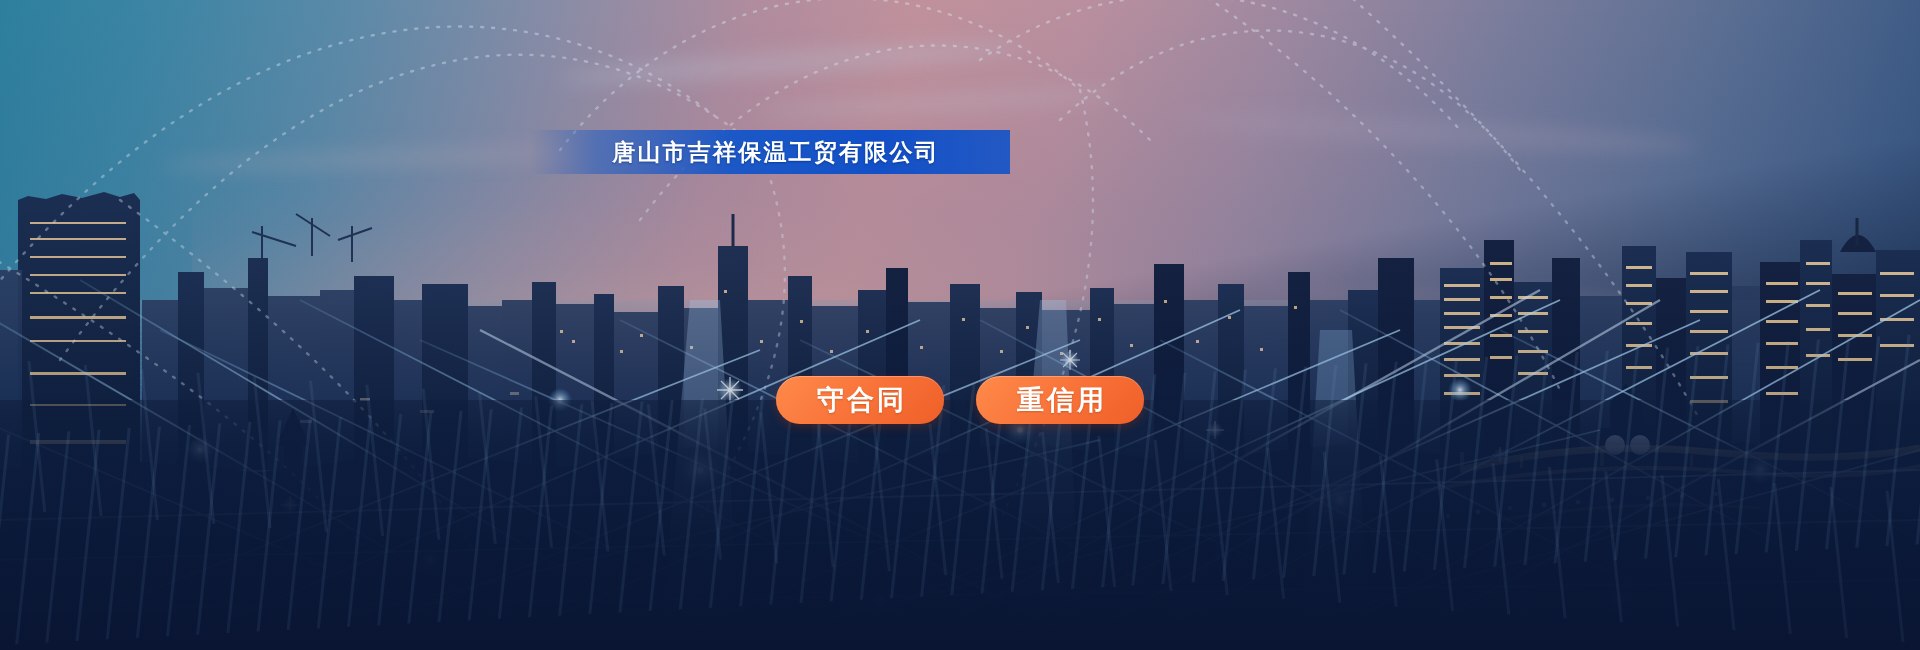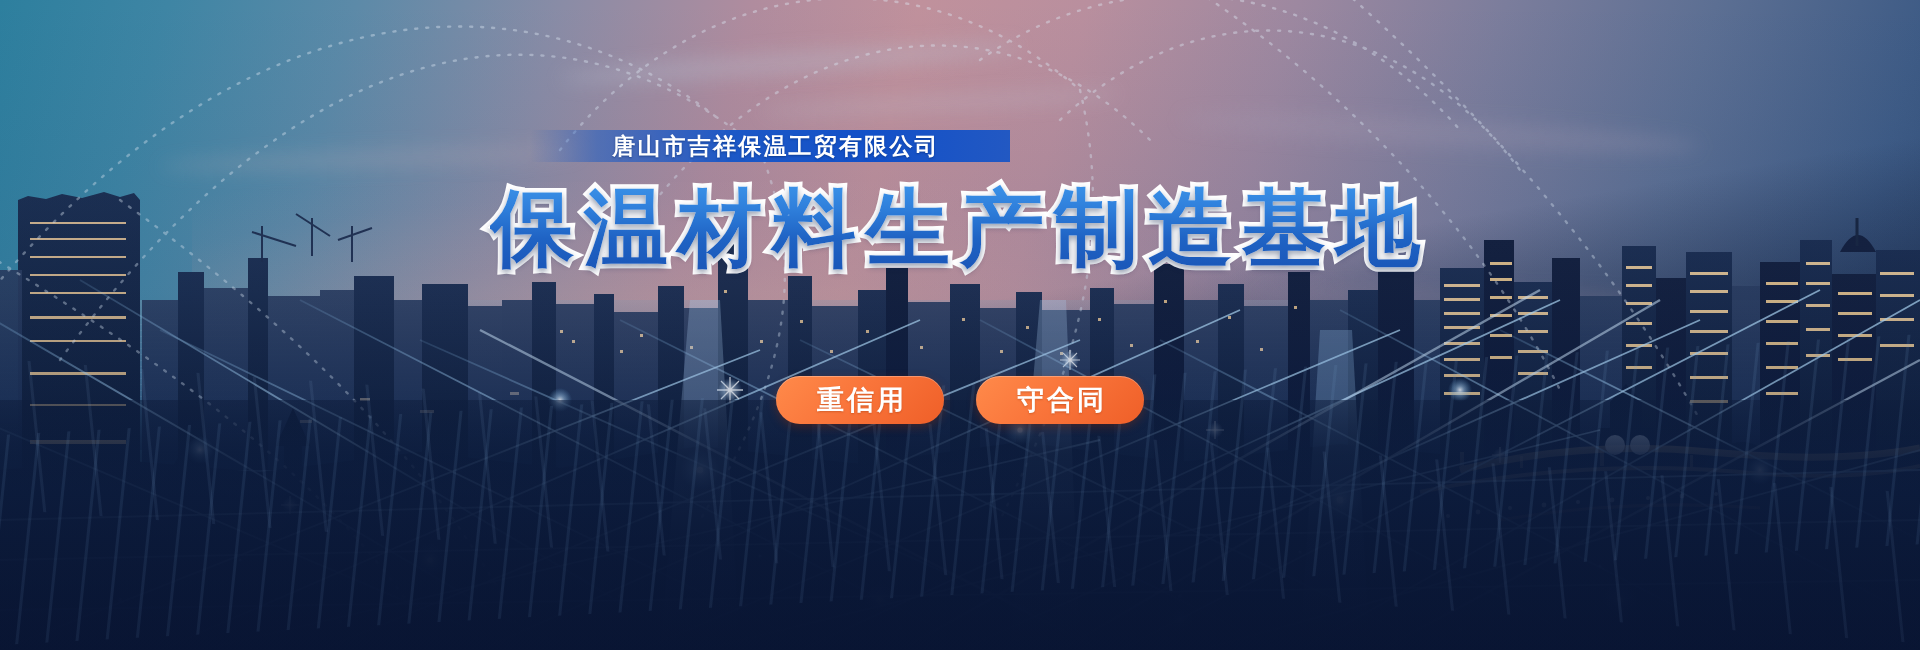--- a/index.html
+++ b/index.html
@@ -151,21 +151,21 @@
   
   .content {
     position: absolute; inset: 0;
     z-index: 40;
   }
 
   
   .ribbon {
     position: absolute;
     left: 530px; top: 130px;
-    width: 480px; height: 32px;
+    width: 480px; height: 44px;
     background: linear-gradient(90deg,
       rgba(30,90,190,0.0) 0%,
       rgba(30,92,195,0.55) 14%,
       rgba(22,86,200,0.96) 42%,
       rgba(18,80,200,1) 72%,
       rgba(22,84,198,0.92) 100%);
     display: flex;
     align-items: center;
     justify-content: center;
   }
@@ -641,30 +641,24 @@
   <div class="rails"></div>
   <div class="rails2"></div>
   <div class="tint"></div>
 
   <div class="content">
 
     <div class="ribbon">
       <span class="ribbon-text">唐山市吉祥保温工贸有限公司</span>
     </div>
 
-    <div class="headline">
-      <div class="headline-outline">
-        <span>保温材料生产制造基地</span>
+
+    <div class="pills">
+      <div class="pill">
+        <span class="pill-text">守合同</span>
       </div>
-      <span class="headline-text">保温材料生产制造基地</span>
-    </div>
-
-    <div class="pills">
       <div class="pill">
         <span class="pill-text">重信用</span>
       </div>
-      <div class="pill">
-        <span class="pill-text">守合同</span>
-      </div>
     </div>
 
   </div>
 </div>
 
 </body></html>

